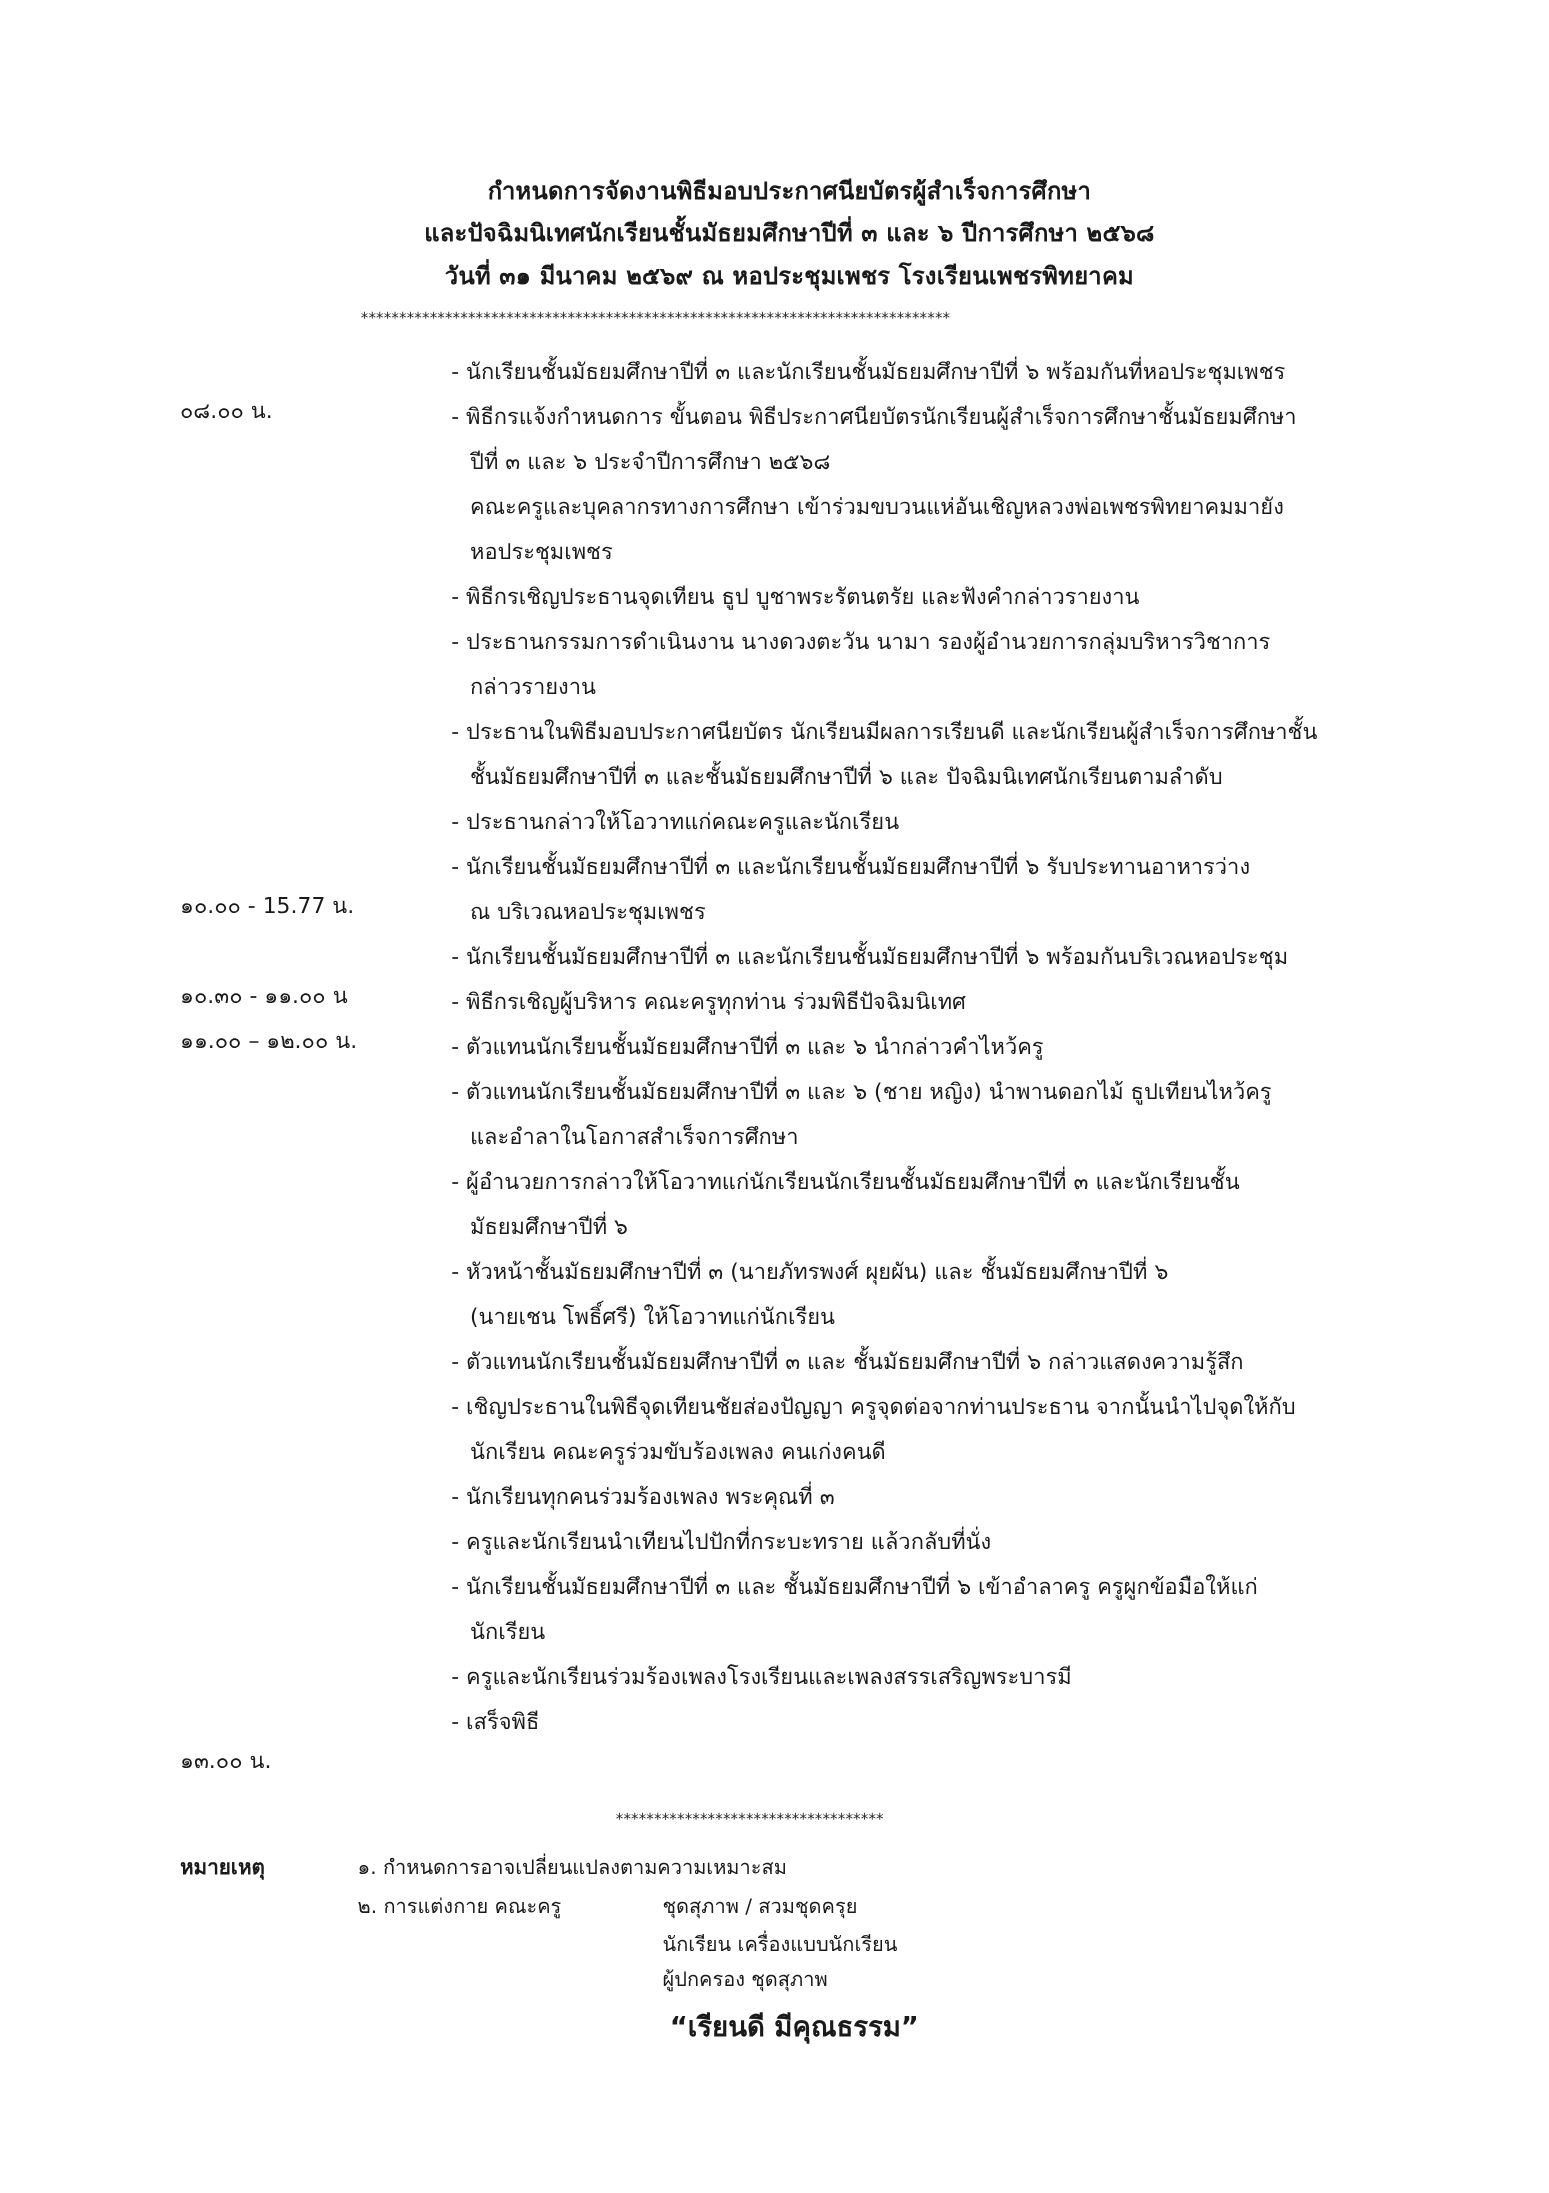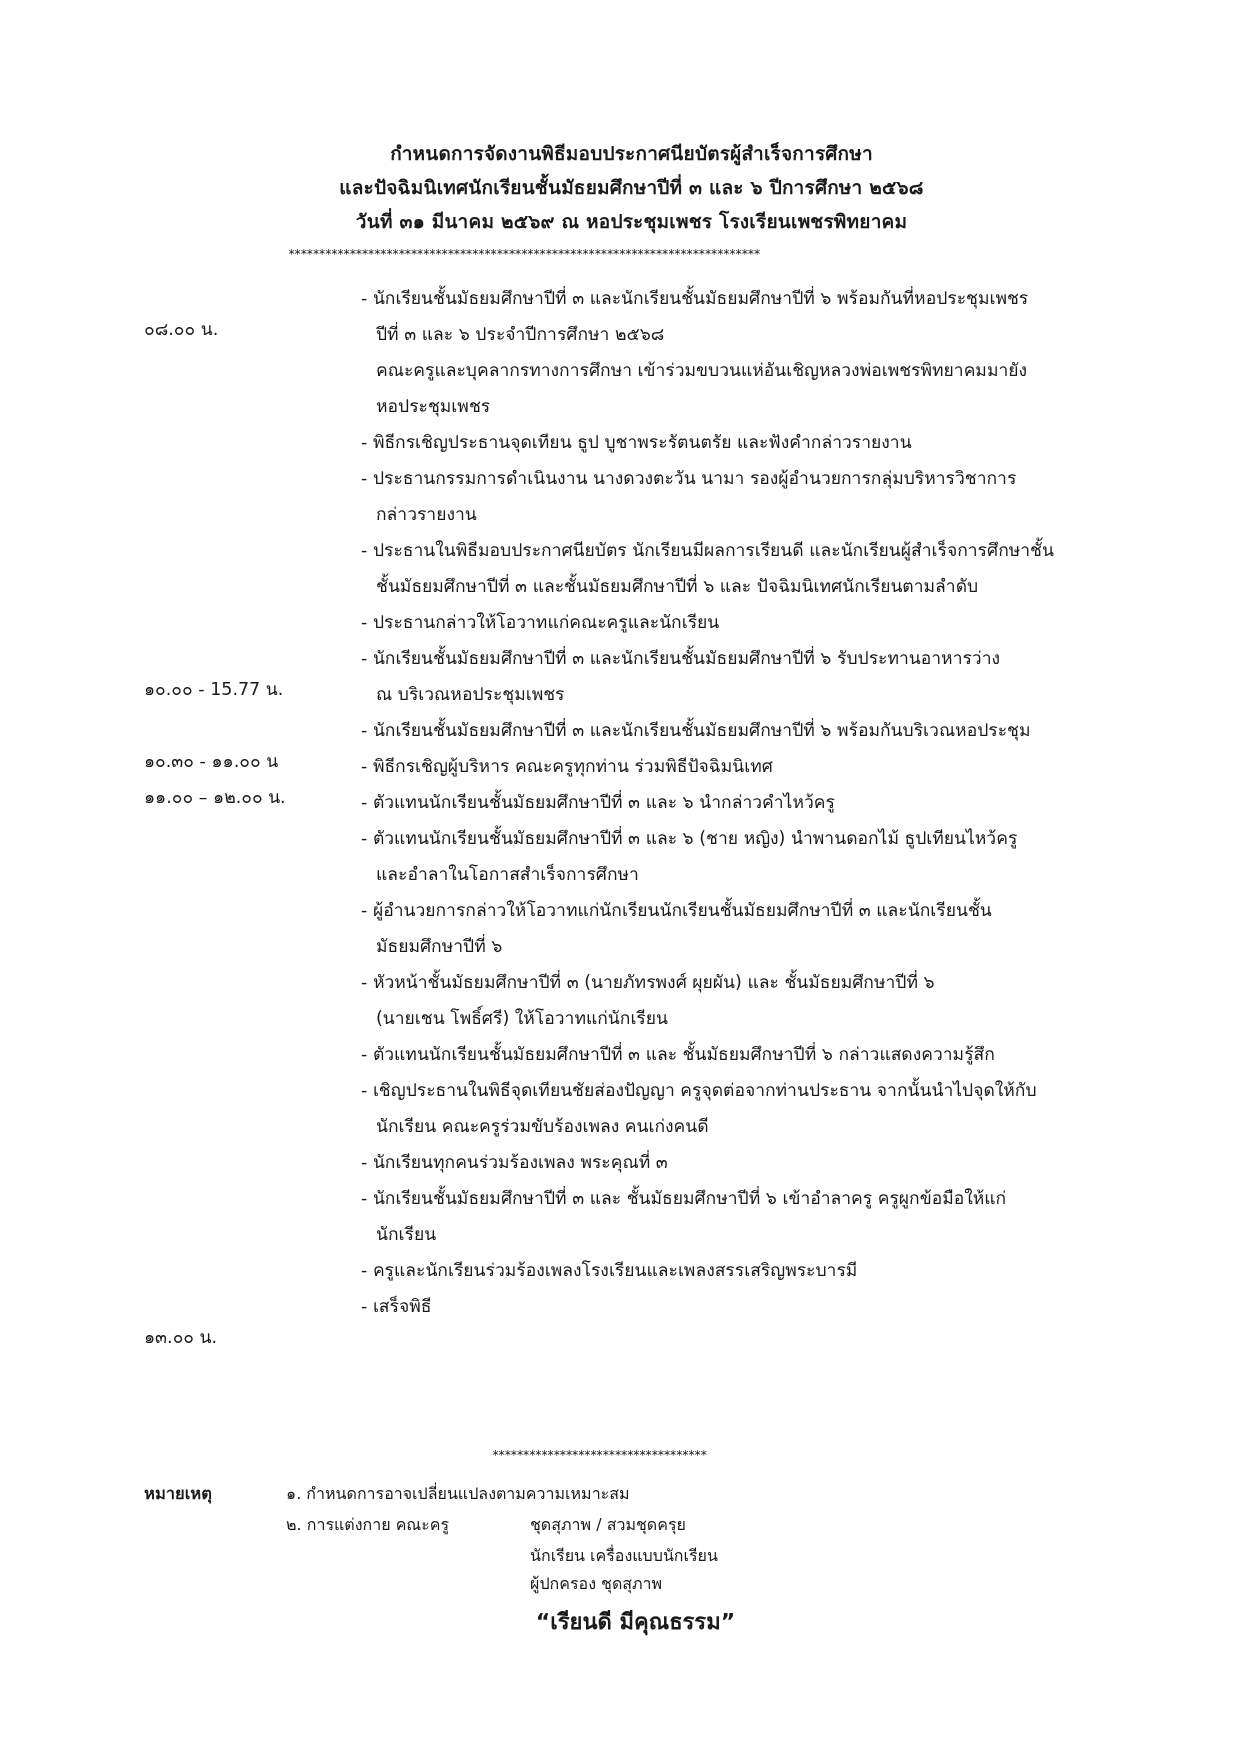--- a/index.html
+++ b/index.html
@@ -55,20 +55,24 @@
 
   <div class="stars stars-top">*****************************************************************************</div>
 
   <div class="schedule" id="schedule">
       <div class="row">
         <span class="time">๐๘.๐๐ น.</span>
         <span class="text">- นักเรียนชั้นมัธยมศึกษาปีที่ ๓  และนักเรียนชั้นมัธยมศึกษาปีที่ ๖ พร้อมกันที่หอประชุมเพชร</span>
       </div>
       <div class="row">
         <span class="time"></span>
+        <span class="text">- พิธีกรแจ้งกำหนดการ ขั้นตอน พิธีประกาศนียบัตรนักเรียนผู้สำเร็จการศึกษาชั้นมัธยมศึกษา</span>
+      </div>
+      <div class="row">
+        <span class="time"></span>
         <span class="text cont">ปีที่ ๓ และ ๖ ประจำปีการศึกษา  ๒๕๖๘</span>
       </div>
       <div class="row">
         <span class="time"></span>
         <span class="text cont">คณะครูและบุคลากรทางการศึกษา เข้าร่วมขบวนแห่อันเชิญหลวงพ่อเพชรพิทยาคมมายัง</span>
       </div>
       <div class="row">
         <span class="time"></span>
         <span class="text cont">หอประชุมเพชร</span>
       </div>
@@ -148,20 +152,24 @@
         <span class="time"></span>
         <span class="text">- เชิญประธานในพิธีจุดเทียนชัยส่องปัญญา ครูจุดต่อจากท่านประธาน จากนั้นนำไปจุดให้กับ</span>
       </div>
       <div class="row">
         <span class="time"></span>
         <span class="text cont">นักเรียน คณะครูร่วมขับร้องเพลง คนเก่งคนดี</span>
       </div>
       <div class="row">
         <span class="time"></span>
         <span class="text">- นักเรียนทุกคนร่วมร้องเพลง พระคุณที่  ๓</span>
+      </div>
+      <div class="row">
+        <span class="time"></span>
+        <span class="text">- ครูและนักเรียนนำเทียนไปปักที่กระบะทราย  แล้วกลับที่นั่ง</span>
       </div>
       <div class="row">
         <span class="time"></span>
         <span class="text">- นักเรียนชั้นมัธยมศึกษาปีที่ ๓ และ ชั้นมัธยมศึกษาปีที่ ๖ เข้าอำลาครู ครูผูกข้อมือให้แก่</span>
       </div>
       <div class="row">
         <span class="time"></span>
         <span class="text cont">นักเรียน</span>
       </div>
       <div class="row">

